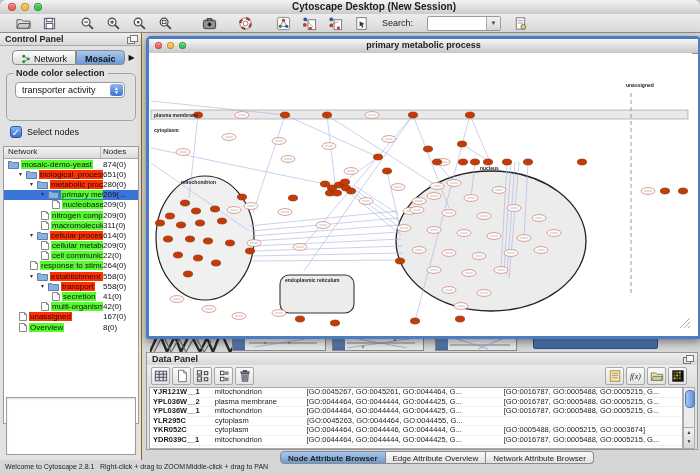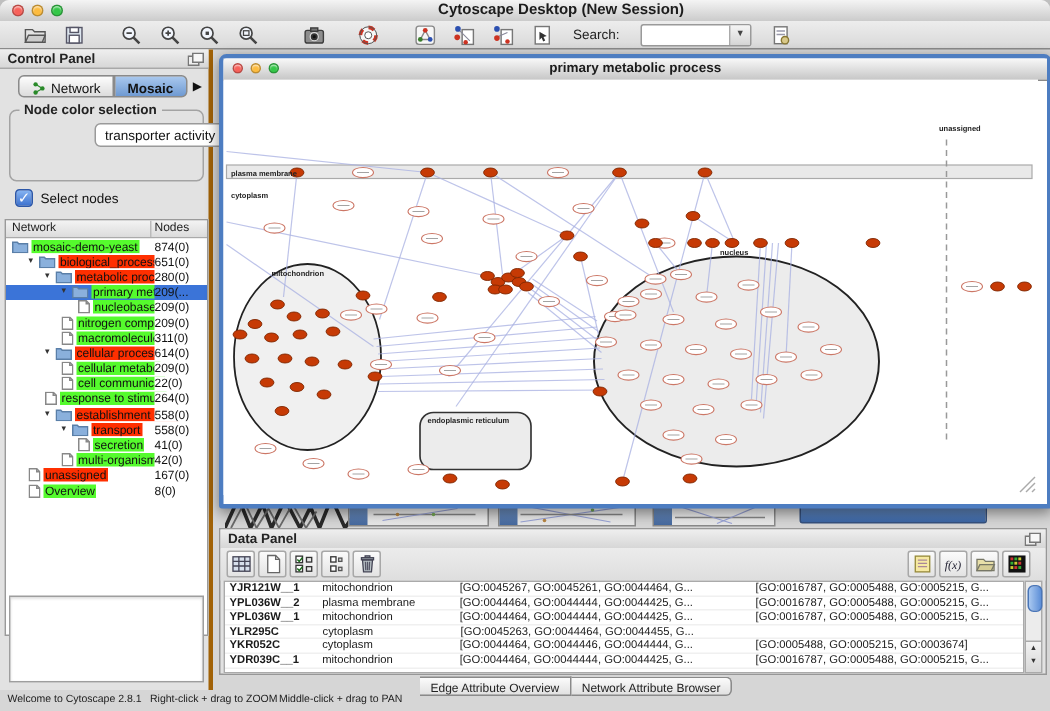--- a/index.html
+++ b/index.html
@@ -13,31 +13,31 @@
   .l-red{background:#f8615a;} .l-yel{background:#fdbc40;} .l-grn{background:#34c748;}
   
   .toolbar{position:absolute;left:0;top:14px;right:0;height:19px;background:linear-gradient(#ededed,#d9d9d9);border-bottom:1px solid #8a8a8a;display:flex;align-items:center;padding-left:10px;box-sizing:border-box;}
   .tb-btn{width:26px;height:18px;display:flex;align-items:center;justify-content:center;flex:0 0 auto;}
   .tb-btn svg{width:15px;height:15px;}
   .search-label{font-size:9px;color:#222;margin:0 14px 0 8px;}
   .search-combo{width:72px;height:13px;background:#fff;border:1px solid #9a9a9a;border-radius:2px;position:relative;display:flex;align-items:center;}
   .search-combo input{border:0;outline:0;width:54px;height:11px;font-size:8px;margin-left:2px;background:transparent;}
   .combo-arrow{position:absolute;right:0;top:0;bottom:0;width:13px;background:linear-gradient(#f4f4f4,#d6d6d6);border-left:1px solid #aaa;display:flex;align-items:center;justify-content:center;font-size:6px;color:#444;}
   
-  .control-panel{position:absolute;left:0;top:33px;width:142px;height:427px;background:#e2e2e2;border-right:3px solid #a16207;box-sizing:border-box;}
+  .control-panel{position:absolute;left:0;top:33px;width:142px;height:427px;background:#e2e2e2;border-right:1px solid #a16207;box-sizing:border-box;}
   .panel-header{height:13px;background:linear-gradient(#efefef,#d7d7d7);border-bottom:1px solid #a8a8a8;font-size:9px;font-weight:bold;color:#222;padding:1px 5px;box-sizing:border-box;position:relative;}
   .float-icon{position:absolute;right:3px;top:2px;width:11px;height:9px;}
   .cp-tabs{position:absolute;left:12px;top:17px;height:15px;display:flex;align-items:stretch;}
   .cp-tab{font-size:9px;color:#111;padding:2px 8px 0 8px;border:1px solid #8a8a8a;background:linear-gradient(#fdfdfd,#dcdcdc);display:flex;gap:3px;align-items:center;}
   .cp-tab.first{border-radius:4px 0 0 4px;}
   .cp-tab.sel{background:linear-gradient(#a9c8ee,#6f9ad2);font-weight:bold;border-radius:0 4px 4px 0;}
   .cp-tab-arrow{margin-left:4px;font-size:8px;color:#111;display:flex;align-items:center;}
   .groupbox{position:absolute;left:6px;top:40px;width:128px;height:46px;border:1px solid #a3a3a3;border-radius:5px;}
   .groupbox .legend{position:absolute;left:6px;top:-6px;background:#e2e2e2;font-size:9px;font-weight:bold;color:#222;padding:0 3px;}
-  .combobox{position:absolute;left:8px;top:8px;width:110px;height:16px;background:#fff;border:1px solid #9a9a9a;border-radius:4px;font-size:9px;display:flex;align-items:center;padding-left:6px;box-sizing:border-box;color:#111;margin-left:48px;}
+  .combobox{position:absolute;left:8px;top:8px;width:110px;height:16px;background:#fff;border:1px solid #9a9a9a;border-radius:4px;font-size:9px;display:flex;align-items:center;padding-left:6px;box-sizing:border-box;color:#111;}
   .combo-stepper{position:absolute;right:1px;top:1px;bottom:1px;width:13px;border-radius:3px;background:linear-gradient(#8db7f0,#3f74ce);display:flex;flex-direction:column;align-items:center;justify-content:center;color:#fff;font-size:5px;line-height:4px;}
   .checkrow{position:absolute;left:10px;top:93px;display:flex;align-items:center;gap:5px;}
   .checkbox{width:12px;height:12px;border-radius:3px;background:linear-gradient(#86b4f2,#3d72cf);border:1px solid #2c57a8;color:#fff;font-size:10px;line-height:11px;text-align:center;box-sizing:border-box;}
   .checkrow .lbl{font-size:9px;color:#111;}
   .tree-wrap{position:absolute;left:3px;top:113px;width:136px;height:278px;background:#fff;border:1px solid #9a9a9a;box-sizing:border-box;overflow:hidden;}
   .tree-header{height:11px;background:linear-gradient(#f3f3f3,#dcdcdc);border-bottom:1px solid #aaa;font-size:8px;color:#222;position:relative;}
   .tree-header .c1{position:absolute;left:4px;top:0;} .tree-header .c2{position:absolute;left:99px;top:0;}
   .tree-header .vline{position:absolute;left:96px;top:0;bottom:0;width:1px;background:#bbb;}
   .tree-row{position:relative;height:10.2px;background:#fff;display:flex;align-items:center;white-space:nowrap;overflow:hidden;font-size:8px;color:#111;}
   .tree-row.sel{background:#3b74d8;}
@@ -919,20 +919,21 @@
     <div class="vscroll">
       <div class="vthumb"></div>
       <div class="varrows">
           <div>▲</div>
           <div>▼</div>
         </div>
     </div>
   </div>
 
   <div class="bottom-tabs" id="bottom-tabs">
+      <div class="seg first sel">Node Attribute Browser</div>
       <div class="seg">Edge Attribute Overview</div>
       <div class="seg last">Network Attribute Browser</div>
     </div>
 
   <div class="status-bar">
     <span class="status-item" style="left:5px;">Welcome to Cytoscape 2.8.1</span>
     <span class="status-item" style="left:100px;">Right-click + drag to ZOOM</span>
     <span class="status-item" style="left:186px;">Middle-click + drag to PAN</span>
   </div>
 </div>

